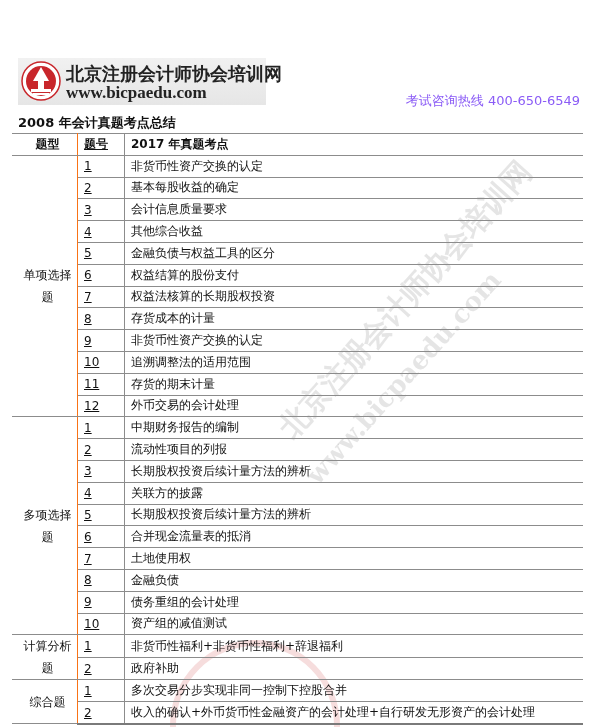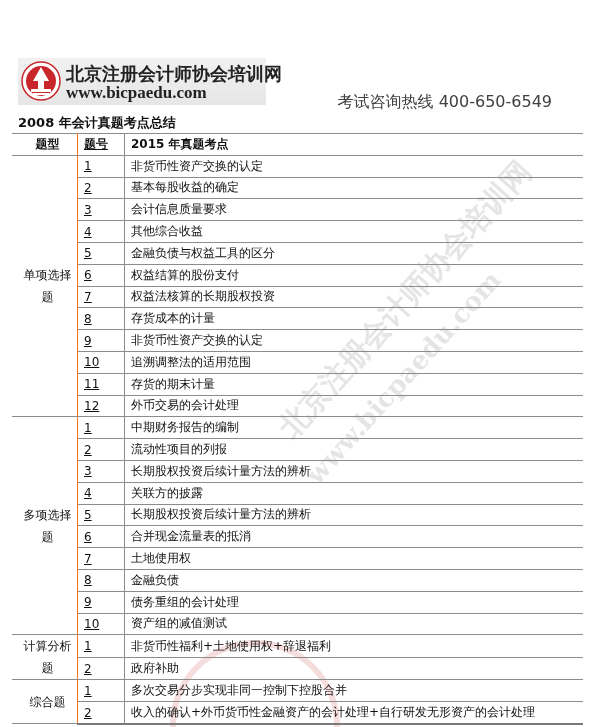--- a/index.html
+++ b/index.html
@@ -5,21 +5,21 @@
   html, body { margin:0; padding:0; background:#ffffff; }
   body { width:600px; height:727px; position:relative; overflow:hidden;
          font-family:"DejaVu Sans", "Liberation Sans", sans-serif; color:#111; }
   .banner { position:absolute; left:18px; top:58px; width:248px; height:47px;
             background:linear-gradient(#f1f1f1,#e6e6e6); }
   .logo { position:absolute; left:3px; top:3px; width:40px; height:40px; }
   .site-name { position:absolute; left:48px; top:4px; font-family:"DejaVu Serif","Liberation Serif",serif;
                font-weight:bold; font-size:18px; color:#222; letter-spacing:0px; white-space:nowrap; }
   .site-url { position:absolute; left:48px; top:25px; font-family:"Liberation Serif","DejaVu Serif",serif;
               font-weight:bold; font-size:17px; color:#222; white-space:nowrap; }
-  .hotline { position:absolute; right:48px; top:92px; font-size:16px; color:#404040; white-space:nowrap; }
+  .hotline { position:absolute; right:20px; top:92px; font-size:13px; color:#8b5cf6; white-space:nowrap; }
   .doc-title { position:absolute; left:18px; top:114px; font-size:13px; font-weight:bold; white-space:nowrap; }
 
   table.grid { position:absolute; left:12px; top:133px; width:571px; border-collapse:collapse;
                font-size:12px; table-layout:fixed; }
   table.grid td, table.grid th { height:20.8px; padding:0 0 0 6px; text-align:left; vertical-align:middle;
                border-top:1.5px solid #8c8c8c; border-bottom:1.5px solid #8c8c8c; white-space:nowrap; overflow:hidden; }
   table.grid th { font-weight:bold; }
   table.grid .c1 { width:59px; border-right:1px solid #f97316;text-align:center; }
   table.grid .c2 { width:40px; border-right:1px solid #8c8c8c;text-decoration:underline; }
   table.grid td.type { line-height:22px; vertical-align:middle; white-space:normal; padding-left:6px; font-size:12px;margin-top:9px; }
@@ -55,21 +55,21 @@
 
 <div class="seal"></div>
 <div class="watermark">北京注册会计师协会培训网</div>
 <div class="watermark2">www.bicpaedu.com</div>
 
 <table class="grid">
   <thead>
     <tr>
       <th class="c1">题型</th>
       <th class="c2">题号</th>
-      <th>2015 年真题考点</th>
+      <th>2017 年真题考点</th>
     </tr>
   </thead>
   <tbody id="tbody">
       <tr>
         <td class="c1 type" rowspan="12">单项选择题</td>
         <td class="c2">1</td>
         <td>非货币性资产交换的认定</td>
       </tr>
       <tr>
         <td class="c2">2</td>
@@ -152,21 +152,21 @@
         <td class="c2">9</td>
         <td>债务重组的会计处理</td>
       </tr>
       <tr>
         <td class="c2">10</td>
         <td>资产组的减值测试</td>
       </tr>
       <tr>
         <td class="c1 type" rowspan="2">计算分析题</td>
         <td class="c2">1</td>
-        <td>非货币性福利+土地使用权+辞退福利</td>
+        <td>非货币性福利+非货币性福利+辞退福利</td>
       </tr>
       <tr>
         <td class="c2">2</td>
         <td>政府补助</td>
       </tr>
       <tr>
         <td class="c1 type" rowspan="2">综合题</td>
         <td class="c2">1</td>
         <td>多次交易分步实现非同一控制下控股合并</td>
       </tr>

